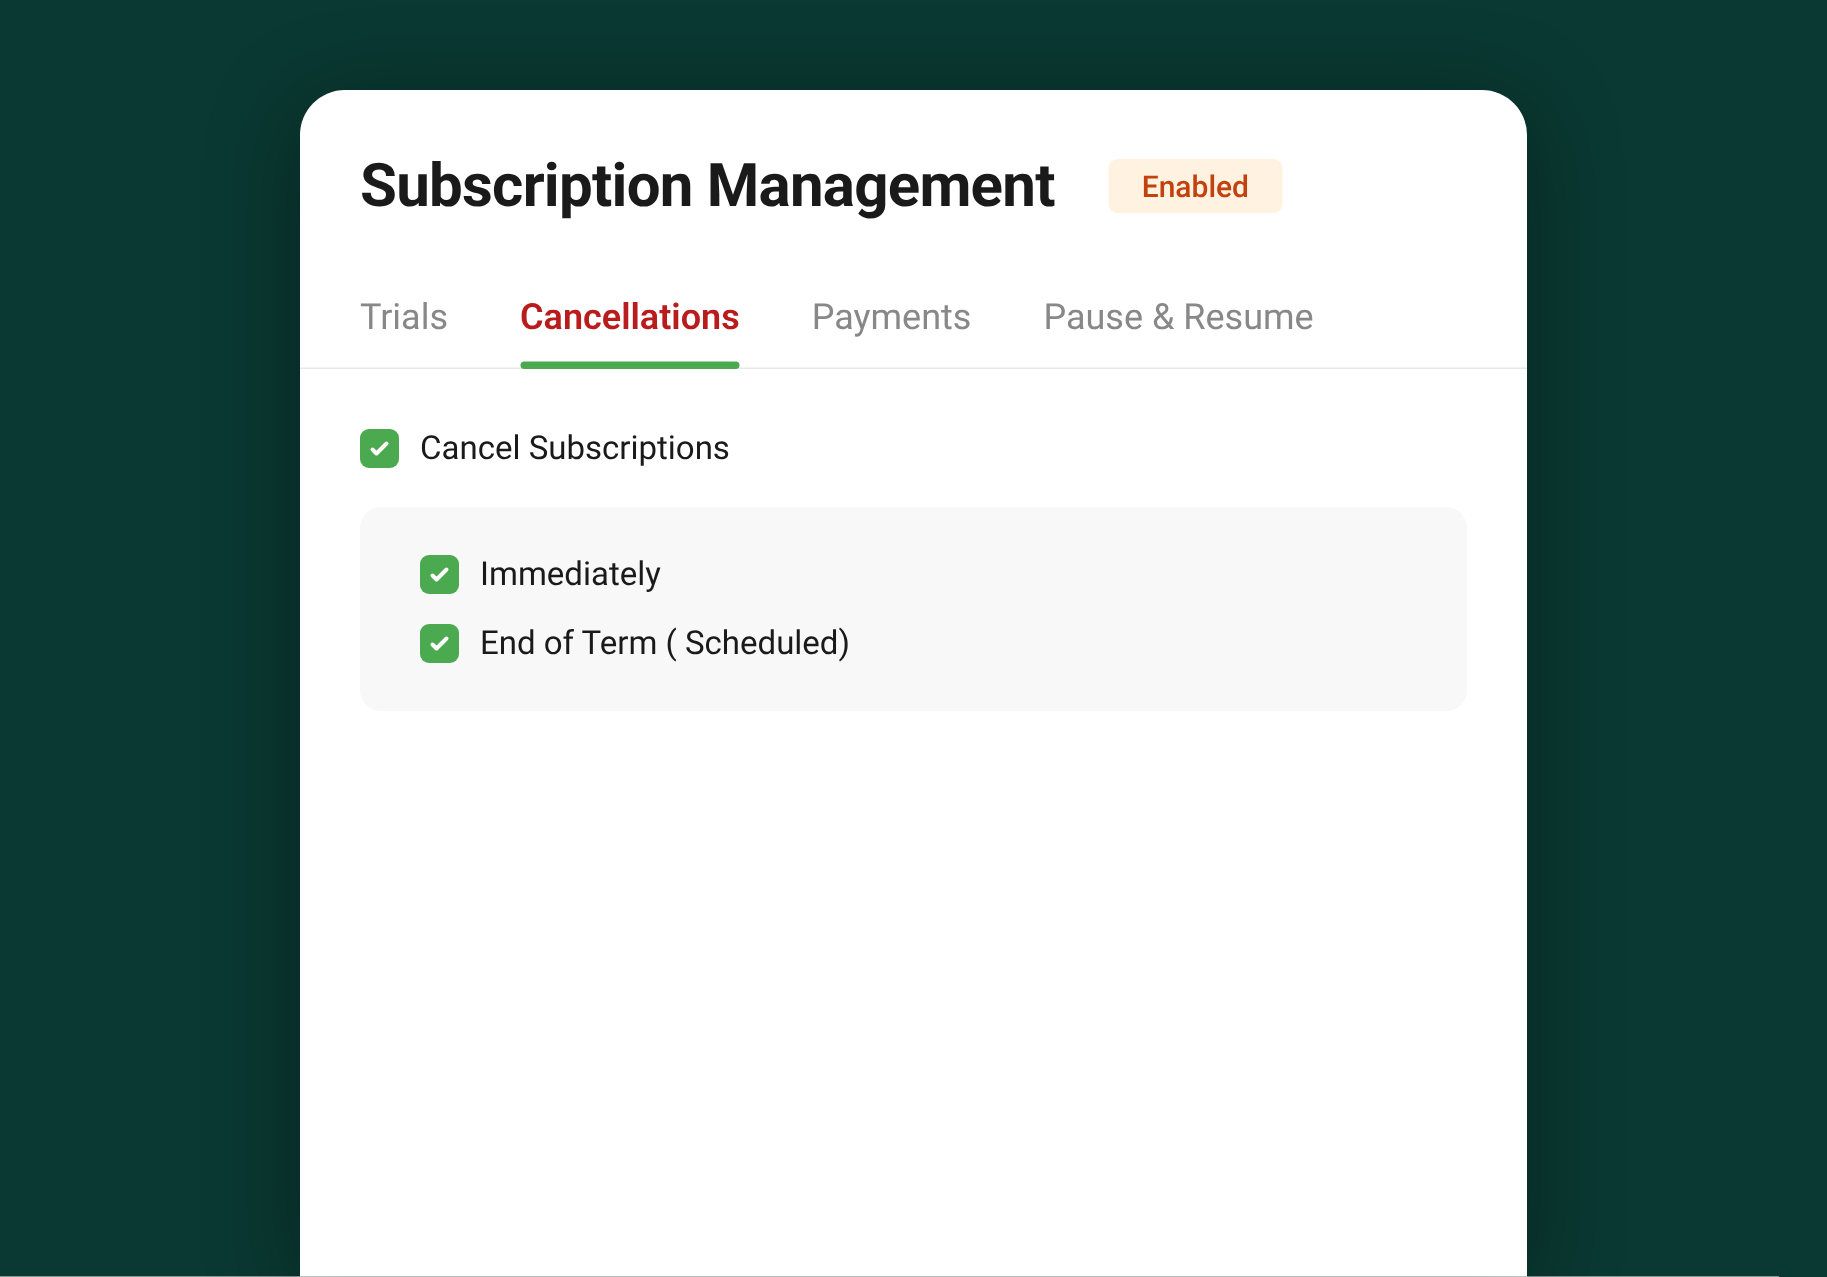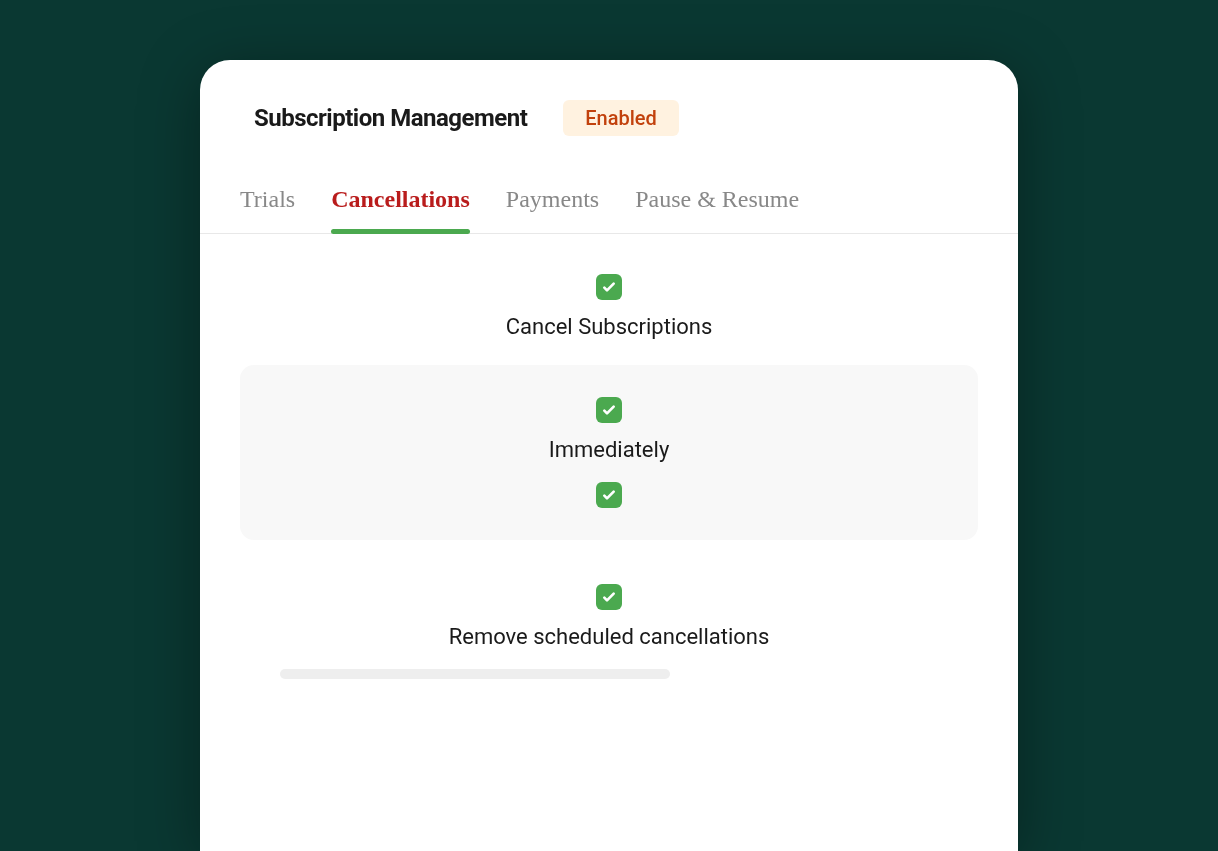--- a/index.html
+++ b/index.html
@@ -27,40 +27,38 @@
       padding: 40px 0 0 0;
     }
     .header {
       display: flex;
       align-items: center;
       padding: 0 40px;
       gap: 36px;
       margin-bottom: 50px;
     }
     .title {
-      font-size: 24px;
+      font-size: 40px;
       font-weight: 700;
       color: #1a1a1a;
       letter-spacing: -0.5px;
-      margin-left: 14px;
     }
     .badge {
       background: #fff2e0;
       color: #c2410c;
       font-size: 20px;
       font-weight: 500;
       padding: 6px 22px;
       border-radius: 6px;
     }
     .tabs {
       display: flex;
-      gap: 36px;
+      gap: 48px;
       padding: 0 40px;
       border-bottom: 1px solid #e8e8e8;
-      font-family: Liberation Serif, serif;
     }
     .tab {
       font-size: 24px;
       color: #888;
       padding-bottom: 20px;
       cursor: pointer;
       position: relative;
     }
     .tab.active {
       color: #b91c1c;
@@ -77,21 +75,20 @@
       border-radius: 3px;
     }
     .content {
       padding: 40px;
     }
     .check-row {
       display: flex;
       align-items: center;
       gap: 14px;
       margin-bottom: 28px;
-      flex-direction: column;
     }
     .checkbox {
       width: 26px;
       height: 26px;
       background: #4ba94f;
       border-radius: 6px;
       display: flex;
       align-items: center;
       justify-content: center;
       cursor: pointer;
@@ -169,29 +166,19 @@
             </svg>
         </div>
         <div class="check-label">Immediately</div>
       </div>
       <div class="check-row">
         <div class="checkbox">
           <svg viewBox="0 0 24 24">
               <path fill="none" stroke="#fff" stroke-width="4" stroke-linecap="round" stroke-linejoin="round" d="M5 13l4 4L19 7"></path>
             </svg>
         </div>
+        <div class="check-label">End of Term ( Scheduled)</div>
       </div>
     </div>
 
 
-    <div class="section">
-      <div class="check-row">
-        <div class="checkbox">
-          <svg viewBox="0 0 24 24">
-              <path fill="none" stroke="#fff" stroke-width="4" stroke-linecap="round" stroke-linejoin="round" d="M5 13l4 4L19 7"></path>
-            </svg>
-        </div>
-        <div class="check-label">Remove scheduled cancellations</div>
-      </div>
-      <div class="placeholder-bar"></div>
-    </div>
   </div>
 </div>
 
 </body></html>

